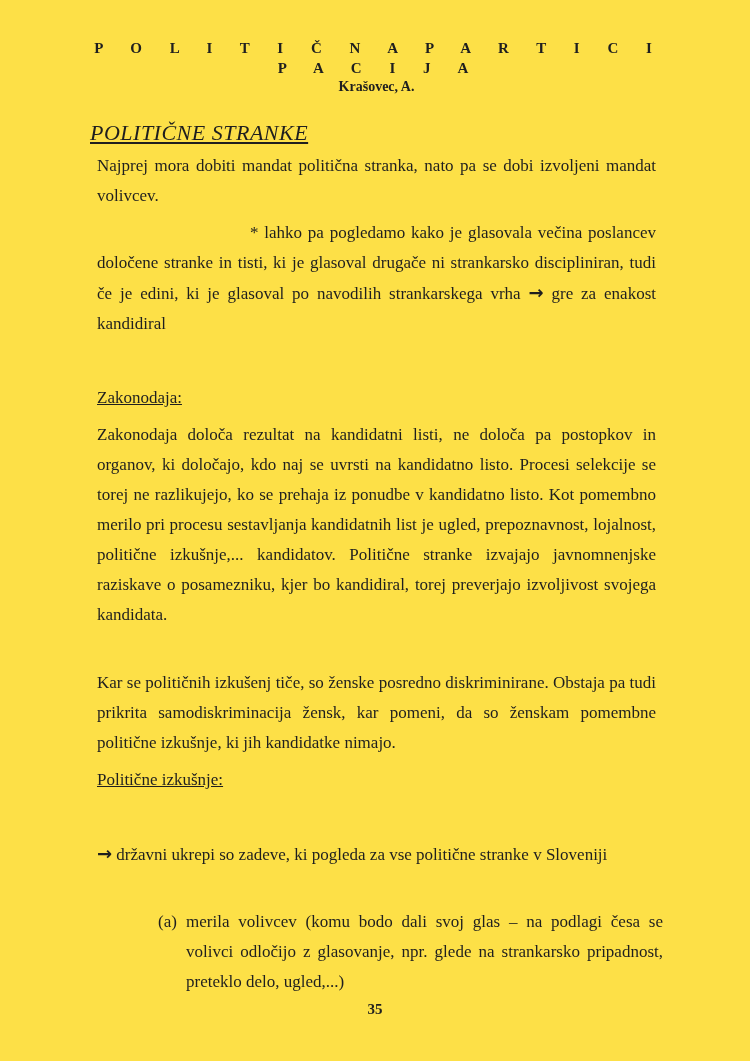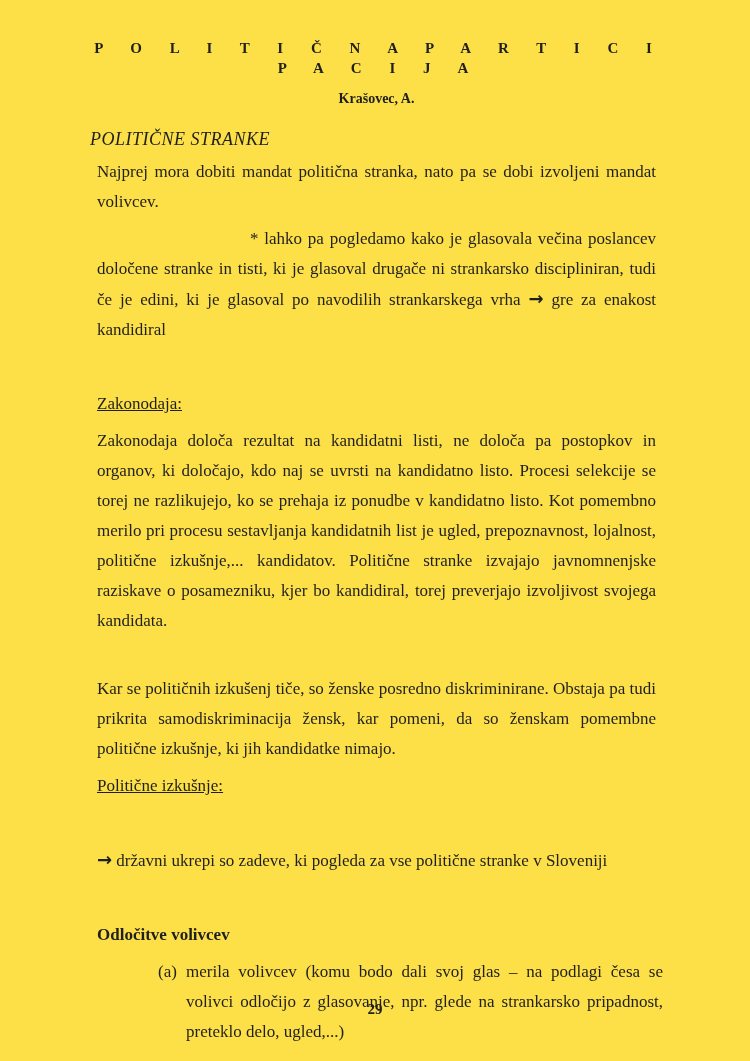--- a/index.html
+++ b/index.html
@@ -24,28 +24,29 @@
     font-size: 15px;
     line-height: 20px;
     letter-spacing: 7px;
     word-spacing: 10px;
   }
   .doc-author {
     text-align: center;
     font-weight: bold;
     font-size: 14px;
     line-height: 18px;
-    margin-top: 12px;
+    margin-top: 0;
   }
   .heading-italic {
     font-style: italic;
-    font-size: 18px;
+    text-decoration: underline;
+    font-size: 22px;
     line-height: 24px;
     letter-spacing: 0.5px;
-    margin-top: 19px;
+    margin-top: 25px;
   }
   .para {
     font-size: 17px;
     line-height: 30px;
     text-align: justify;
     margin: 7px;
   }
   .para.first-after-heading { margin-top: 6px; }
   .underlined { text-decoration: underline; }
   .indent-deep { text-indent: 153px; }
@@ -120,22 +121,21 @@
 
   <div class="gap30"></div>
 
   <p class="para">
     <span class="arrow">→</span>
     <span>državni ukrepi so zadeve, ki pogleda za vse politične stranke v Sloveniji</span>
   </p>
 
   <div class="gap30"></div>
 
-  <p class="para bold">Odločitve volivcev</p>
 
   <div class="list-item">
     <span class="list-marker">(a)</span>
     <div class="list-text">merila volivcev (komu bodo dali svoj glas – na podlagi česa se volivci odločijo z glasovanje, npr. glede na strankarsko pripadnost, preteklo delo, ugled,...)</div>
   </div>
 
-  <div class="page-number">29</div>
+  <div class="page-number">35</div>
 
 </div>
 
 </body></html>

